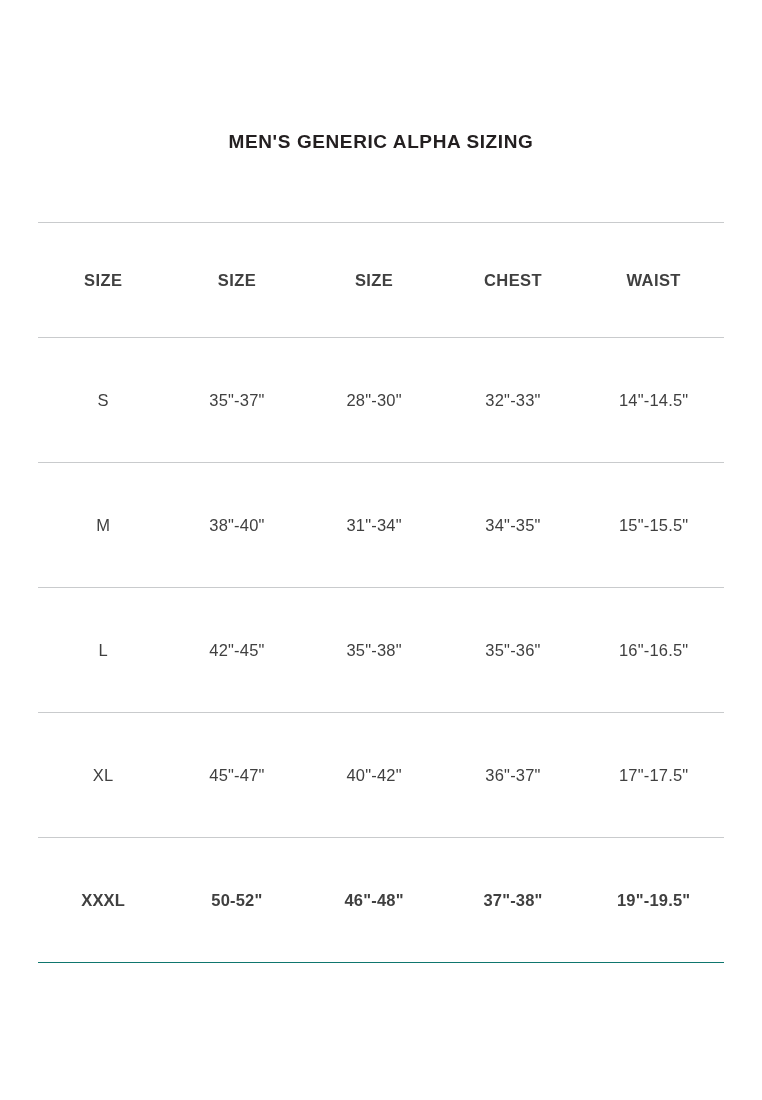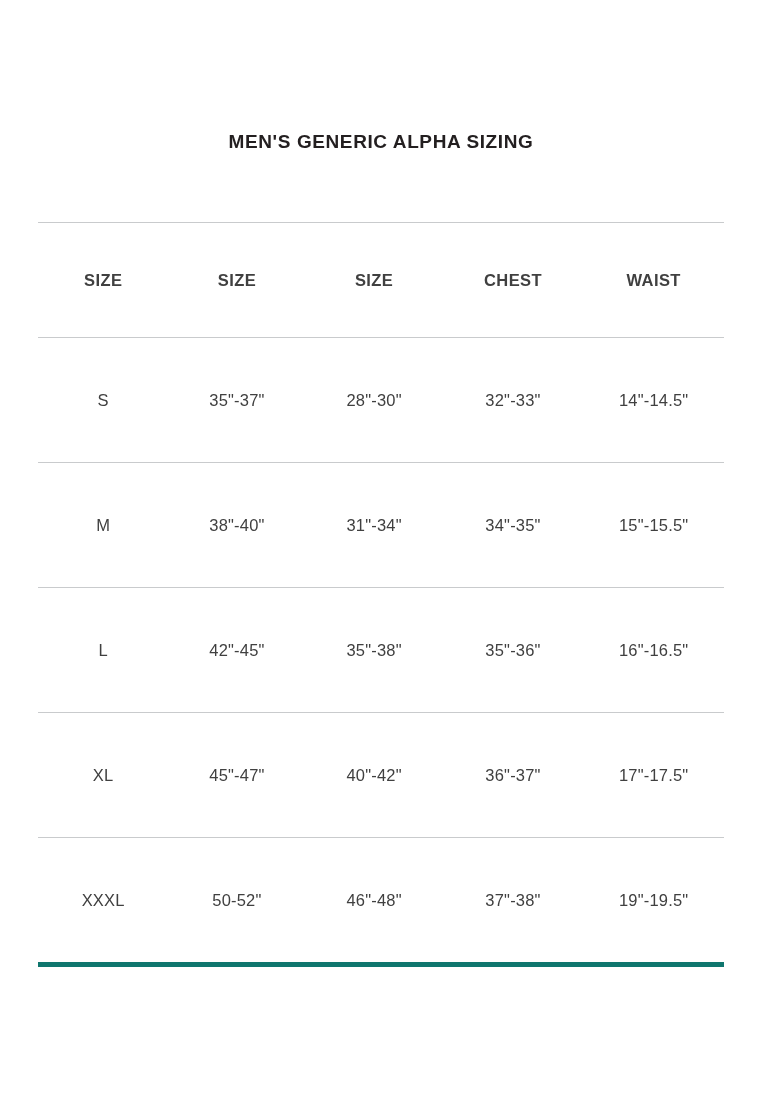--- a/index.html
+++ b/index.html
@@ -53,21 +53,22 @@
     font-size: 16.5px;
     font-weight: bold;
     letter-spacing: 0.4px;
   }
   table.size-table tbody td {
     height: 122px;
     font-size: 16.5px;
     letter-spacing: 0.2px;
   }
   table.size-table tbody tr:last-child td {
-    border-bottom: 5px solid #0f766e;
+    border-bottom: 1px solid #0f766e;
+    font-weight: bold;
   }
   
   col.c0 { width: 19%; }
   col.c1 { width: 20%; }
   col.c2 { width: 20%; }
   col.c3 { width: 20.5%; }
   col.c4 { width: 20.5%; }
 </style>
 </head>
 <body>

